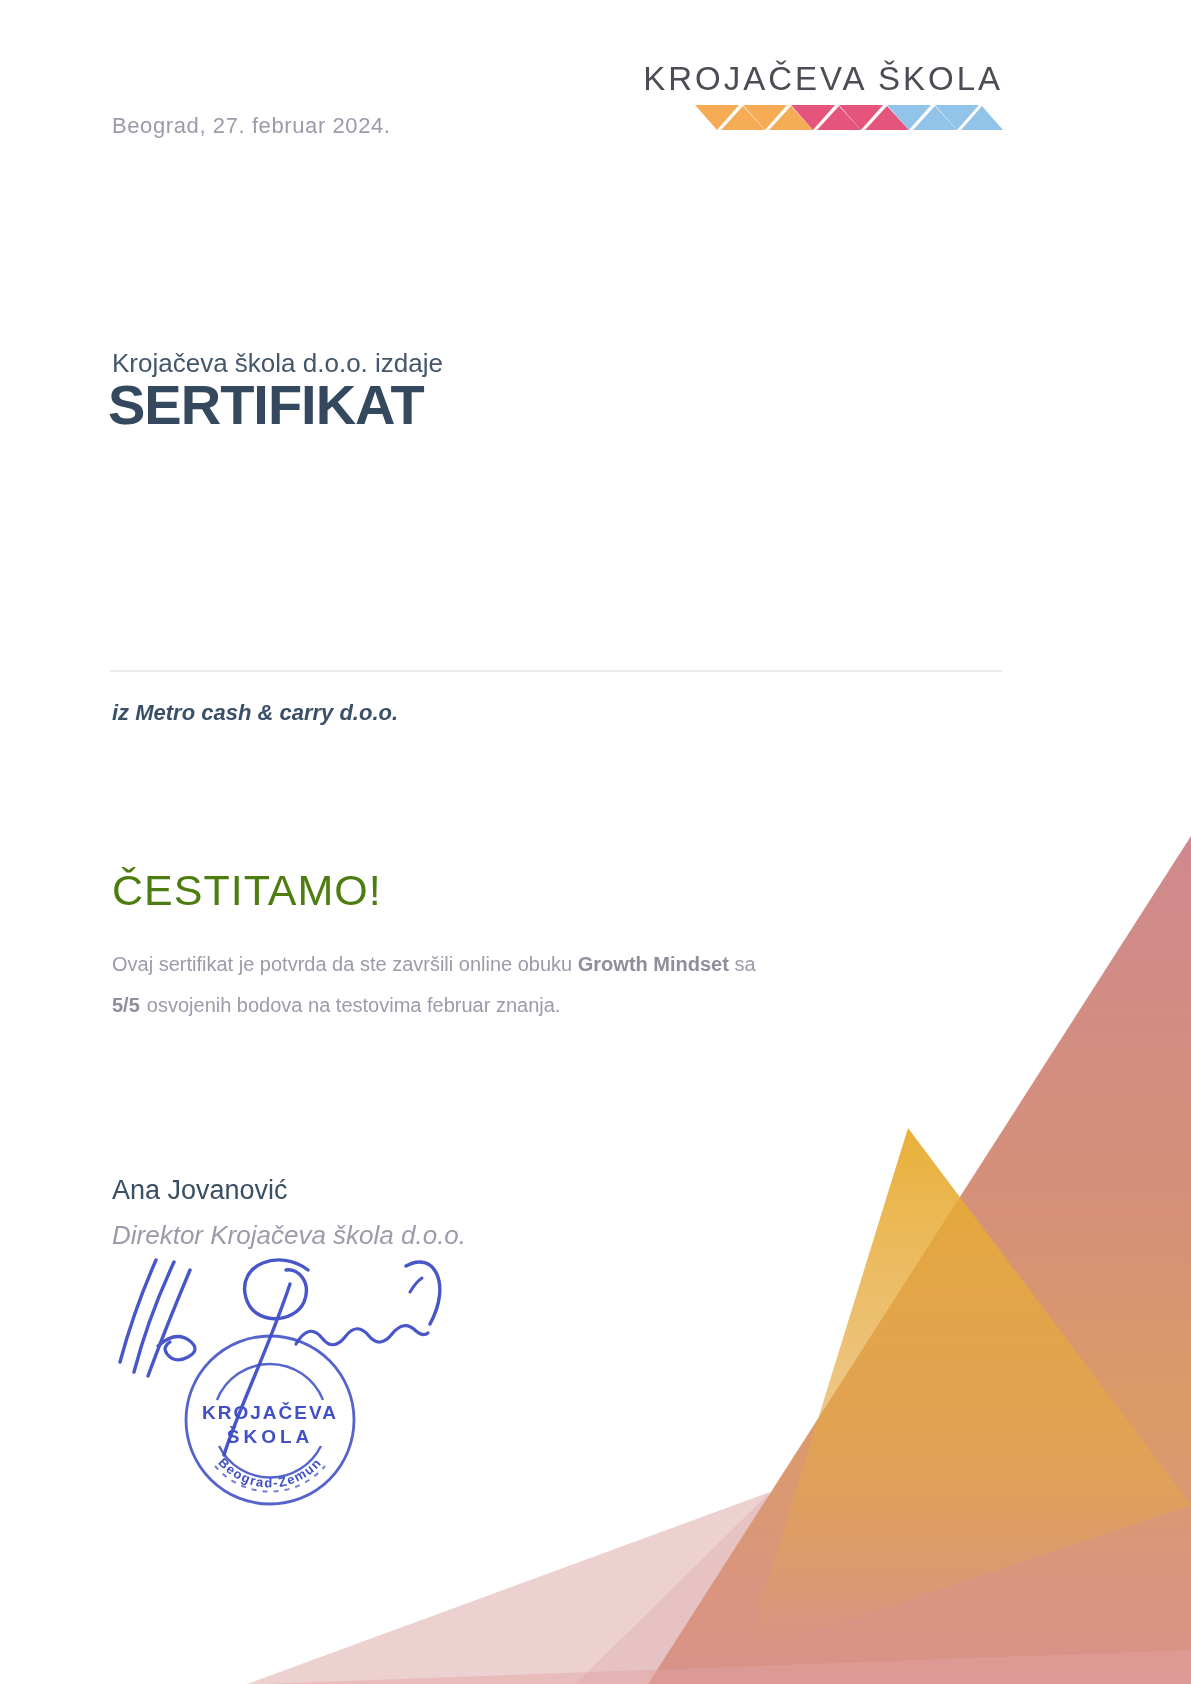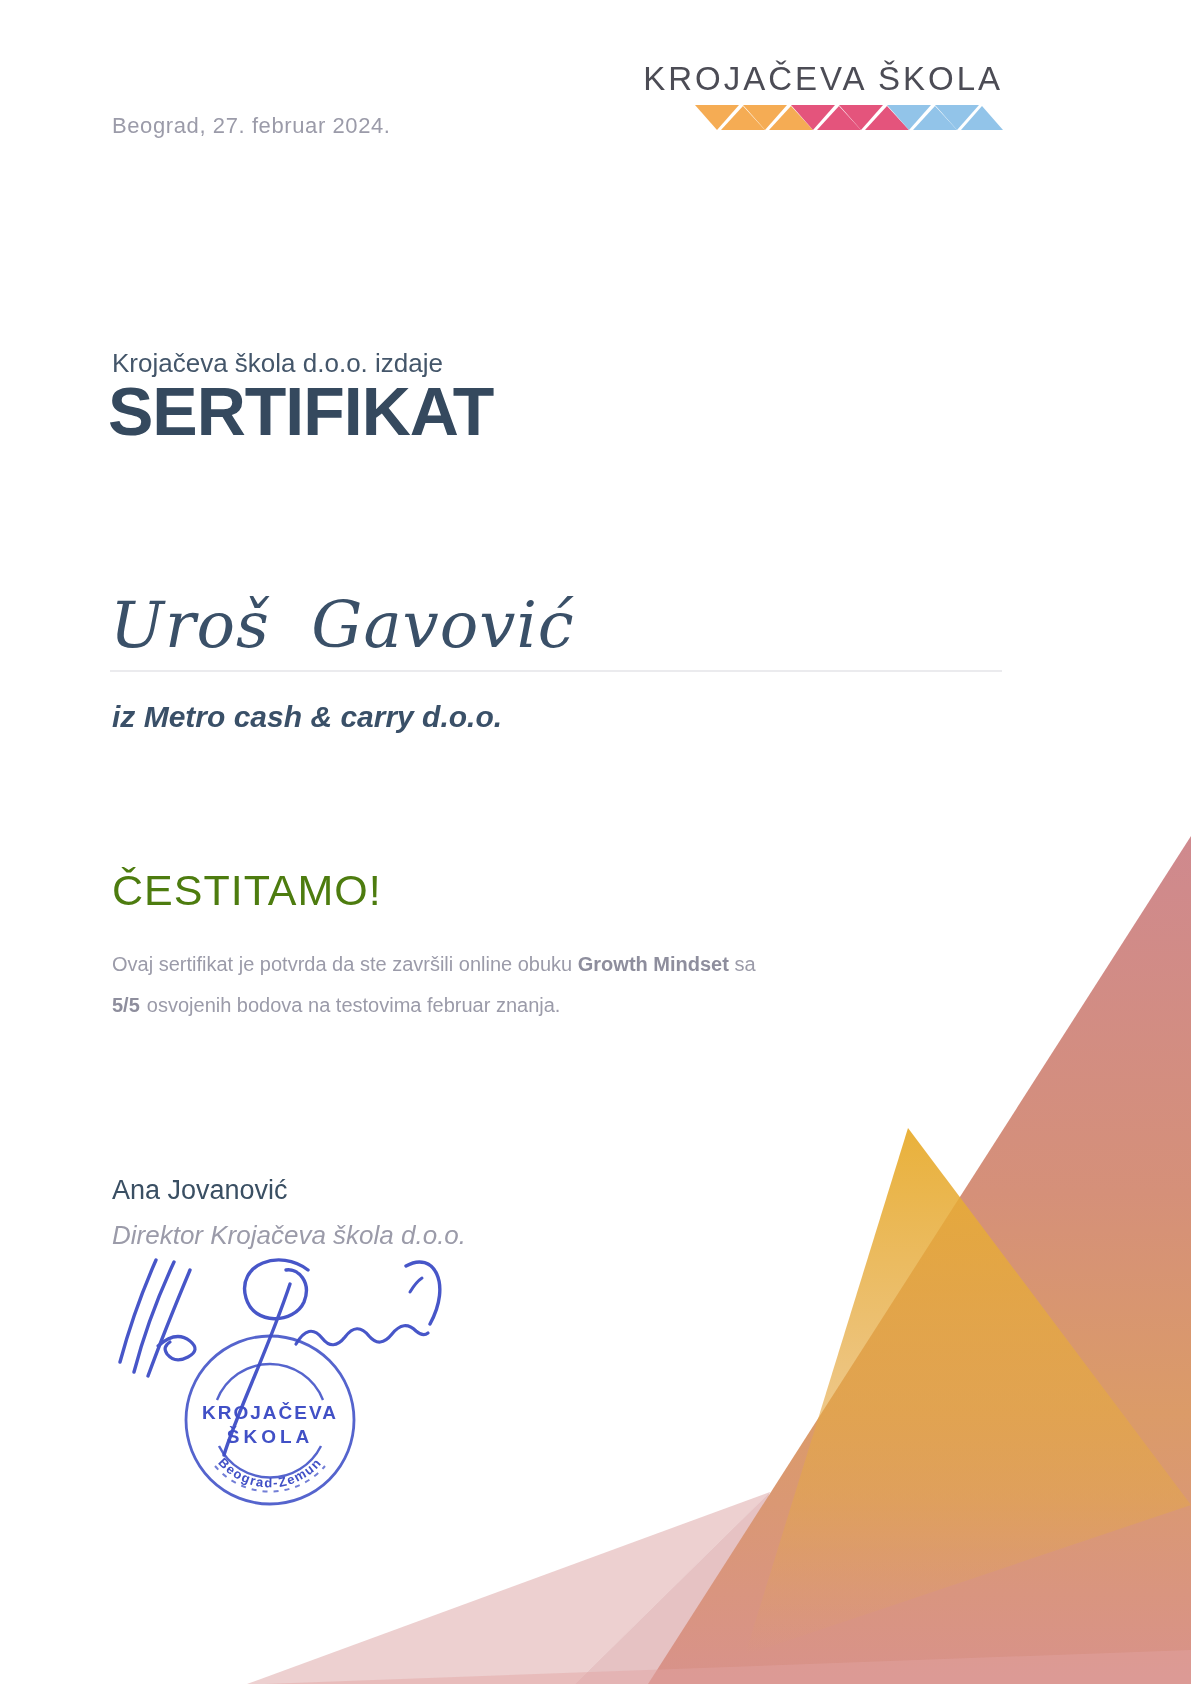--- a/index.html
+++ b/index.html
@@ -6,28 +6,28 @@
   .page{
     position:relative;width:1191px;height:1684px;margin:0 auto;
     background:#ffffff;overflow:hidden;
     font-family:"Liberation Sans",sans-serif;
   }
   .abs{position:absolute;}
   .date-line{left:112px;top:113px;font-size:22px;color:#9b9ba9;letter-spacing:.6px;}
   .logo{right:188px;top:60px;font-size:33px;color:#4c4c55;letter-spacing:3px;font-weight:400;white-space:nowrap;}
   .logo-band{right:188px;top:104px;width:308px;height:27px;}
   .issuer-line{left:112px;top:348px;font-size:26px;color:#44566a;}
-  .cert-title{left:108px;top:372px;font-size:68px;font-weight:bold;color:#35495e;letter-spacing:-1px;}
+  .cert-title{left:108px;top:372px;font-size:56px;font-weight:bold;color:#35495e;letter-spacing:-1px;}
   .recipient-name{
     left:110px;top:588px;font-size:64px;color:#3a5068;
     font-family:"DejaVu Serif","Liberation Serif",serif;font-style:italic;
     word-spacing:20px;letter-spacing:1px;
   }
   .name-underline{left:110px;top:670px;width:892px;height:2px;background:#ebebee;}
-  .company-line{left:112px;top:700px;font-size:30px;color:#3a5068;font-style:italic;font-weight:bold;text-align:right;}
+  .company-line{left:112px;top:700px;font-size:22px;color:#3a5068;font-style:italic;font-weight:bold;text-align:right;}
   .congrats-heading{left:112px;top:866px;font-size:43px;color:#4d7c0f;letter-spacing:1px;}
   .body-text{left:112px;top:944px;font-size:20px;line-height:41px;color:#9b9ba9;}
   .body-text .b{font-weight:bold;color:#8e8e9d;}
   .body-text .score{margin-right:7px;}
   .signatory-name{left:112px;top:1175px;font-size:27px;color:#3a4f63;}
   .signatory-title{left:112px;top:1220px;font-size:26px;color:#9b9ba9;font-style:italic;}
   .sig-stamp{left:100px;top:1240px;width:360px;height:280px;}
   .deco{left:0;top:0;width:1191px;height:1684px;pointer-events:none;}
   .tri-orange{fill:#f5ac54;} .tri-pink{fill:#e4547c;} .tri-blue{fill:#92c4e9;}
   .stamp-stroke{stroke:#4353c8;fill:none;}
@@ -74,21 +74,20 @@
     <polygon class="tri-pink" points="170,26 214,26 192,2"></polygon>
     <polygon class="tri-blue" points="192,1 236,1 214,26"></polygon>
     <polygon class="tri-blue" points="218,26 262,26 240,2"></polygon>
     <polygon class="tri-blue" points="240,1 284,1 262,26"></polygon>
     <polygon class="tri-blue" points="266,26 308,26 287,2"></polygon>
   </svg>
 
   <div class="abs issuer-line">Krojačeva škola d.o.o. izdaje</div>
   <div class="abs cert-title">SERTIFIKAT</div>
 
-  <div class="abs recipient-name">Uroš Gavović</div>
   <div class="abs name-underline"></div>
   <div class="abs company-line">iz Metro cash &amp; carry d.o.o.</div>
 
   <div class="abs congrats-heading">ČESTITAMO!</div>
   <div class="abs body-text">
     <span>Ovaj sertifikat je potvrda da ste završili online obuku </span><span class="b">Growth Mindset</span><span> sa</span><br>
     <span class="b score">5/5</span><span>osvojenih bodova na testovima februar znanja.</span>
   </div>
 
   <div class="abs signatory-name">Ana Jovanović</div>

